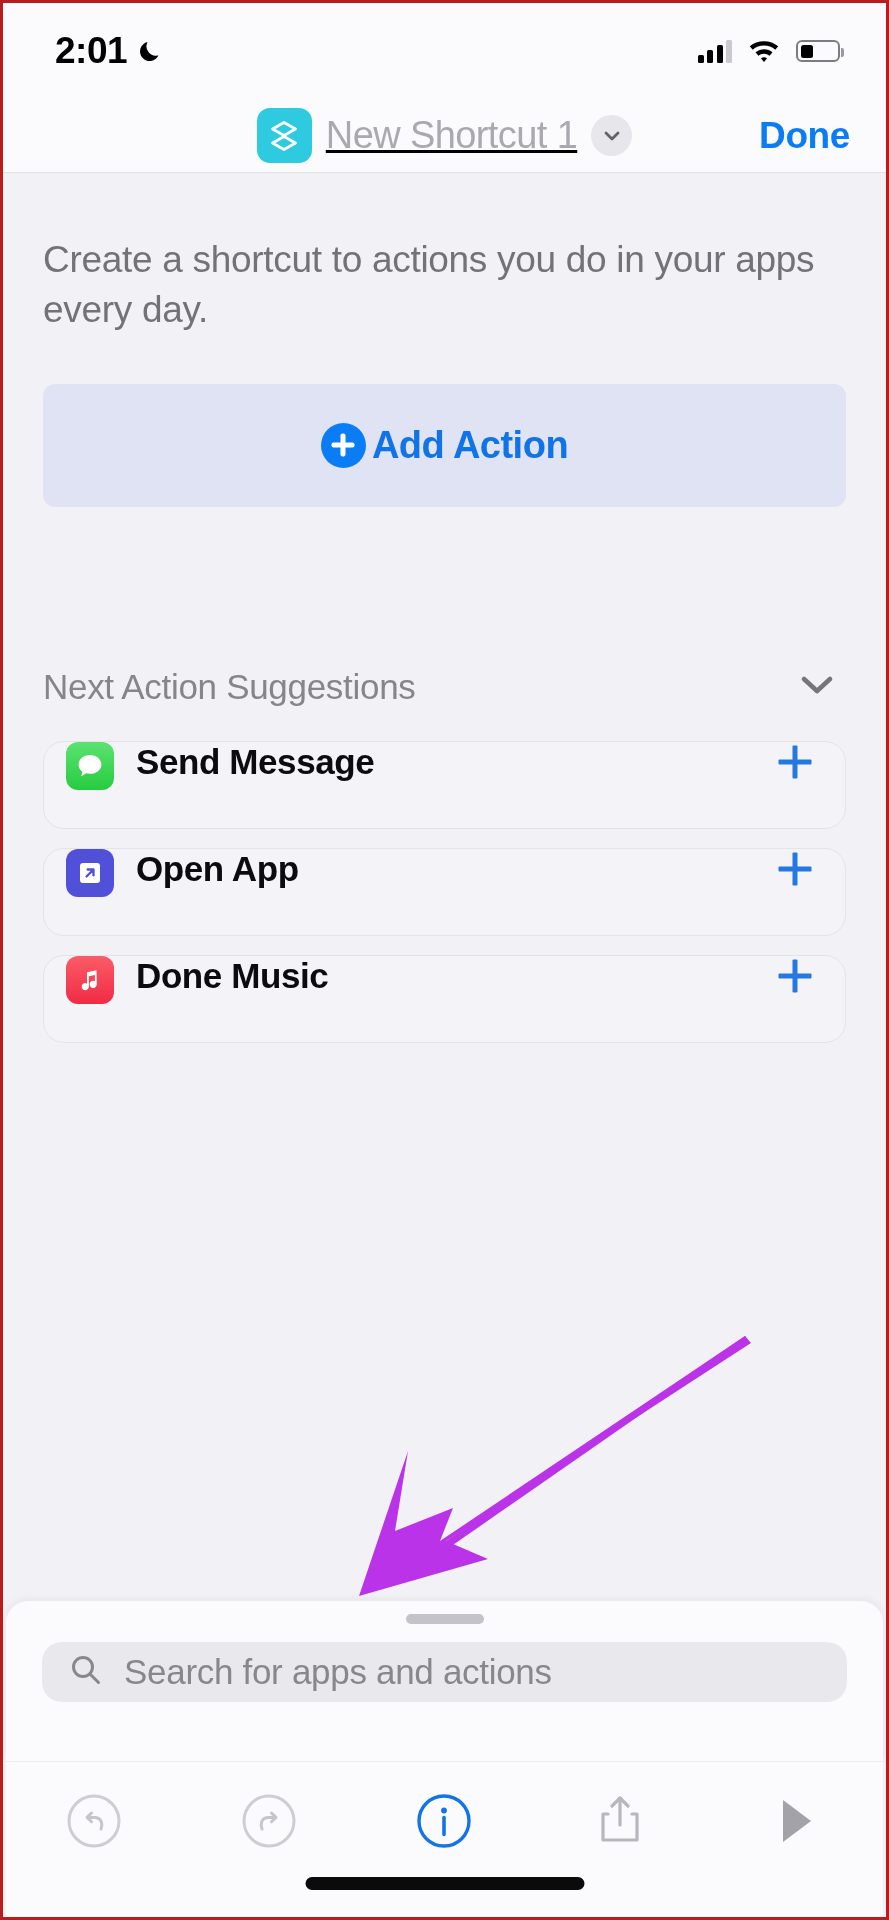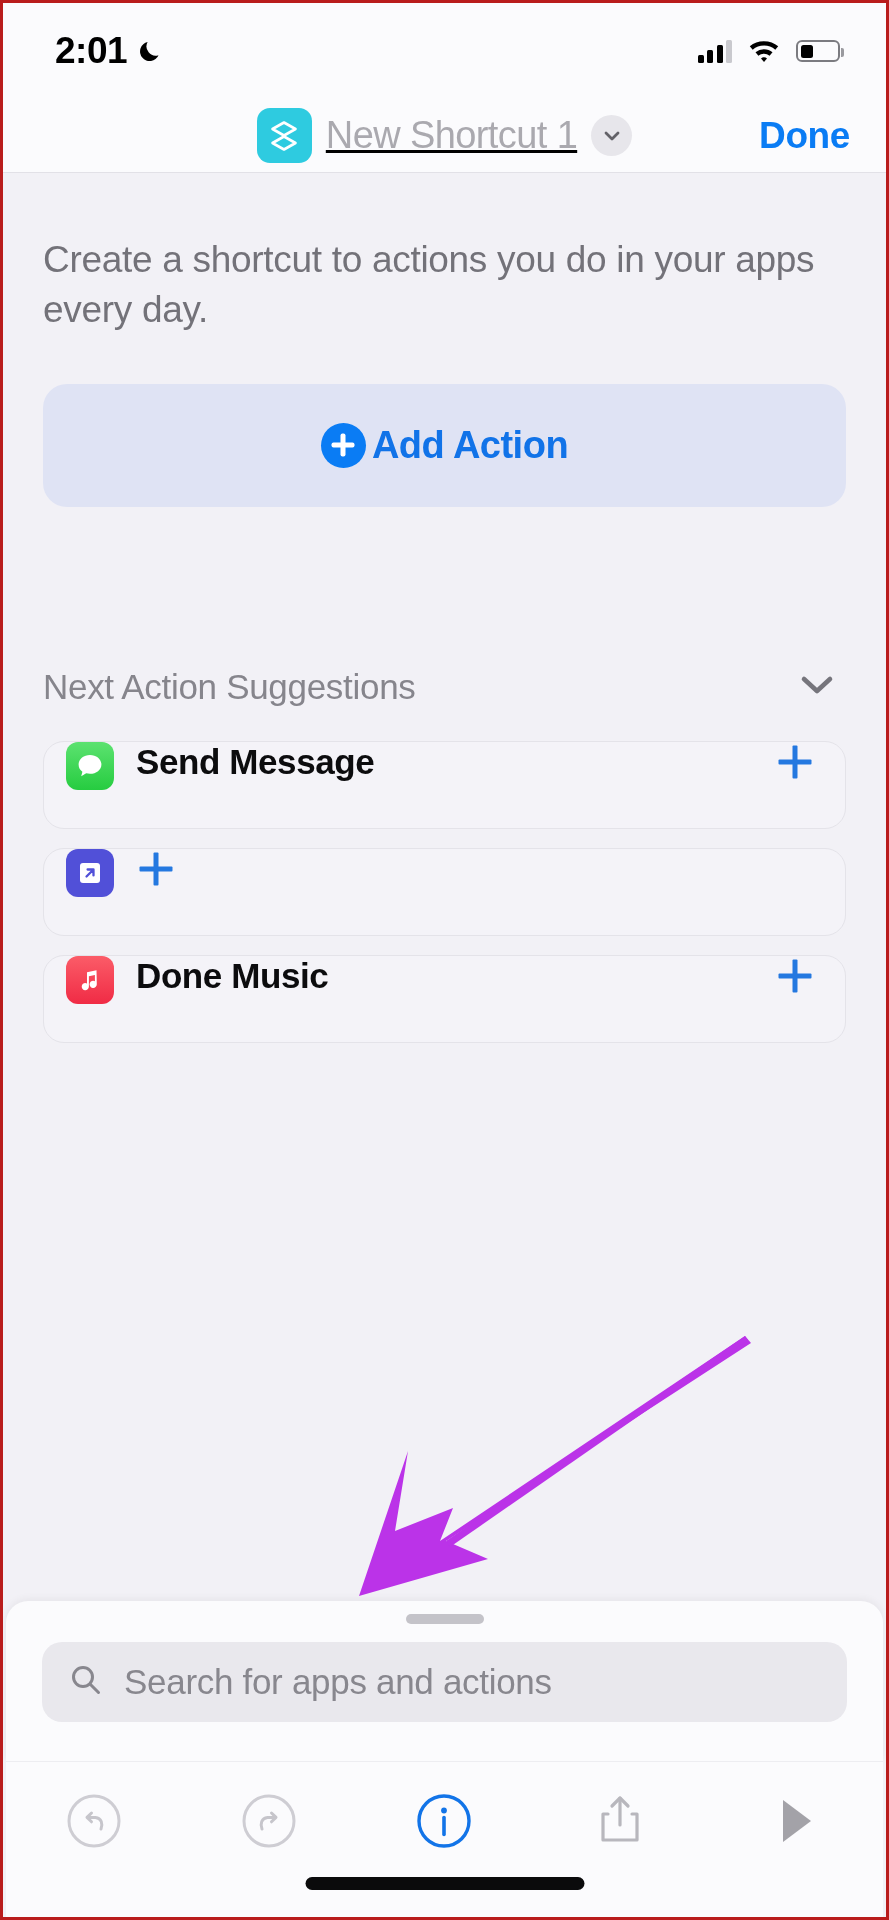--- a/index.html
+++ b/index.html
@@ -73,21 +73,21 @@
   .body-area { position:relative; height:1454px; background:#f2f1f6; padding:0 40px; }
 
   .intro {
     padding-top:62px;
     font-size:37px; line-height:1.36; color:#737279;
     letter-spacing:-0.3px; max-width:790px;
   }
 
   .add-action {
     margin-top:48px;
-    height:123px; border-radius:24px;
+    height:123px; border-radius:12px;
     background:#dfe3f4;
     display:flex; align-items:center; justify-content:center; gap:6px;
   }
   .plus-circle {
     width:45px; height:45px; border-radius:50%; background:#0a7cf4;
     position:relative; flex:none;
   }
   .plus-circle::before, .plus-circle::after{
     content:""; position:absolute; background:#fff; border-radius:2px;
     left:50%; top:50%; transform:translate(-50%,-50%);
@@ -130,21 +130,21 @@
     height:160px; background:#fbfbfd;
     border-top-left-radius:22px; border-top-right-radius:22px;
     box-shadow:0 -2px 9px rgba(0,0,0,0.055);
   }
   .grabber {
     width:78px; height:10px; border-radius:5px; background:#c4c3c9;
     margin:13px auto 0;
   }
   .searchbar {
     margin:18px 36px 0;
-    height:80px; border-radius:20px; background:#e9e8ed;
+    height:60px; border-radius:20px; background:#e9e8ed;
     display:flex; align-items:center; gap:20px; padding:0 26px;
   }
   .search-ph { font-size:35px; color:#88878e; letter-spacing:-0.3px; }
 
   
   .toolbar {
     position:absolute; left:3px; right:3px; bottom:0; height:156px;
     background:#fbfbfd; border-top:1px solid #ededf1;
     display:flex; align-items:flex-start; justify-content:space-around;
     padding-top:24px;
@@ -241,20 +241,21 @@
         <span class="row-plus"></span>
       </div>
 
       <div class="sugg-row">
         <span class="app-icon ai-openapp">
           <svg width="32" height="32" viewBox="0 0 32 32">
             <rect x="6" y="6" width="20" height="20" rx="3" fill="#fff"></rect>
             <path d="M12.5 19.5 19.5 12.5M13.6 12.5h5.9v5.9" fill="none" stroke="#5150d8" stroke-width="2.3" stroke-linecap="round" stroke-linejoin="round"></path>
           </svg>
         </span>
+        <span class="sugg-label">Open App</span>
         <span class="row-plus"></span>
       </div>
 
       <div class="sugg-row">
         <span class="app-icon ai-music">
           <svg width="30" height="30" viewBox="0 0 30 30">
             <path d="M21.5 5.2 12 7.3v11.1a3.6 3.6 0 1 0 1.9 3.1V11.2l6-1.3v6.3a3.6 3.6 0 1 0 1.9 3.1z" fill="#fff"></path>
           </svg>
         </span>
         <span class="sugg-label">Done Music</span>

